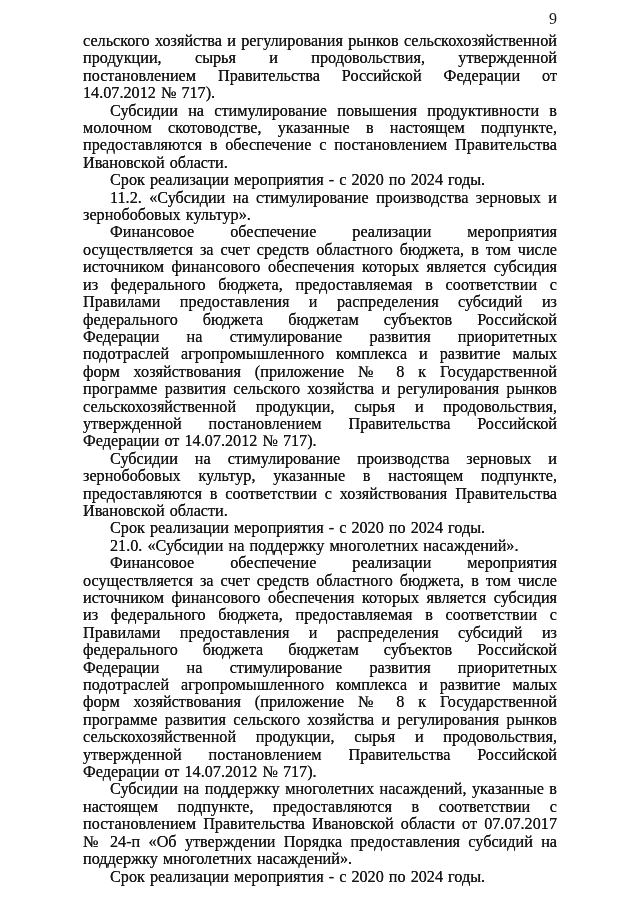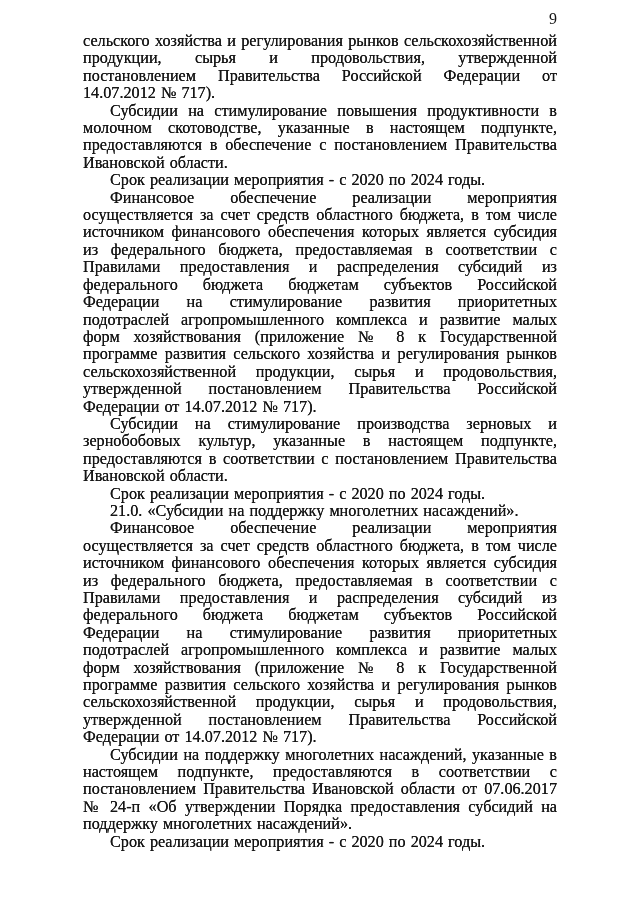--- a/index.html
+++ b/index.html
@@ -50,22 +50,23 @@
 <body>
 
 <div class="page">
 
   <div class="page-number">9</div>
 
   <div class="content">
     <p class="continuation">сельского хозяйства и регулирования рынков сельскохозяйственной продукции, сырья и продовольствия, утвержденной постановлением Правительства Российской Федерации от 14.07.2012 № 717).</p>
     <p>Субсидии на стимулирование повышения продуктивности в молочном скотоводстве, указанные в настоящем подпункте, предоставляются в обеспечение с постановлением Правительства Ивановской области.</p>
     <p>Срок реализации мероприятия - с 2020 по 2024 годы.</p>
+    <p>11.2. «Субсидии на стимулирование производства зерновых и зернобобовых культур».</p>
     <p>Финансовое обеспечение реализации мероприятия осуществляется за счет средств областного бюджета, в том числе источником финансового обеспечения которых является субсидия из федерального бюджета, предоставляемая в соответствии с Правилами предоставления и распределения субсидий из федерального бюджета бюджетам субъектов Российской Федерации на стимулирование развития приоритетных подотраслей агропромышленного комплекса и развитие малых форм хозяйствования (приложение № 8 к Государственной программе развития сельского хозяйства и регулирования рынков сельскохозяйственной продукции, сырья и продовольствия, утвержденной постановлением Правительства Российской Федерации от 14.07.2012 № 717).</p>
-    <p>Субсидии на стимулирование производства зерновых и зернобобовых культур, указанные в настоящем подпункте, предоставляются в соответствии с постановлением Правительства Ивановской области.</p>
+    <p>Субсидии на стимулирование производства зерновых и зернобобовых культур, указанные в настоящем подпункте, предоставляются в соответствии с хозяйствования Правительства Ивановской области.</p>
     <p>Срок реализации мероприятия - с 2020 по 2024 годы.</p>
     <p>21.0. «Субсидии на поддержку многолетних насаждений».</p>
     <p>Финансовое обеспечение реализации мероприятия осуществляется за счет средств областного бюджета, в том числе источником финансового обеспечения которых является субсидия из федерального бюджета, предоставляемая в соответствии с Правилами предоставления и распределения субсидий из федерального бюджета бюджетам субъектов Российской Федерации на стимулирование развития приоритетных подотраслей агропромышленного комплекса и развитие малых форм хозяйствования (приложение № 8 к Государственной программе развития сельского хозяйства и регулирования рынков сельскохозяйственной продукции, сырья и продовольствия, утвержденной постановлением Правительства Российской Федерации от 14.07.2012 № 717).</p>
-    <p>Субсидии на поддержку многолетних насаждений, указанные в настоящем подпункте, предоставляются в соответствии с постановлением Правительства Ивановской области от 07.06.2017 № 24-п «Об утверждении Порядка предоставления субсидий на поддержку многолетних насаждений».</p>
+    <p>Субсидии на поддержку многолетних насаждений, указанные в настоящем подпункте, предоставляются в соответствии с постановлением Правительства Ивановской области от 07.07.2017 № 24-п «Об утверждении Порядка предоставления субсидий на поддержку многолетних насаждений».</p>
     <p>Срок реализации мероприятия - с 2020 по 2024 годы.</p>
   </div>
 
 </div>
 
 </body></html>

